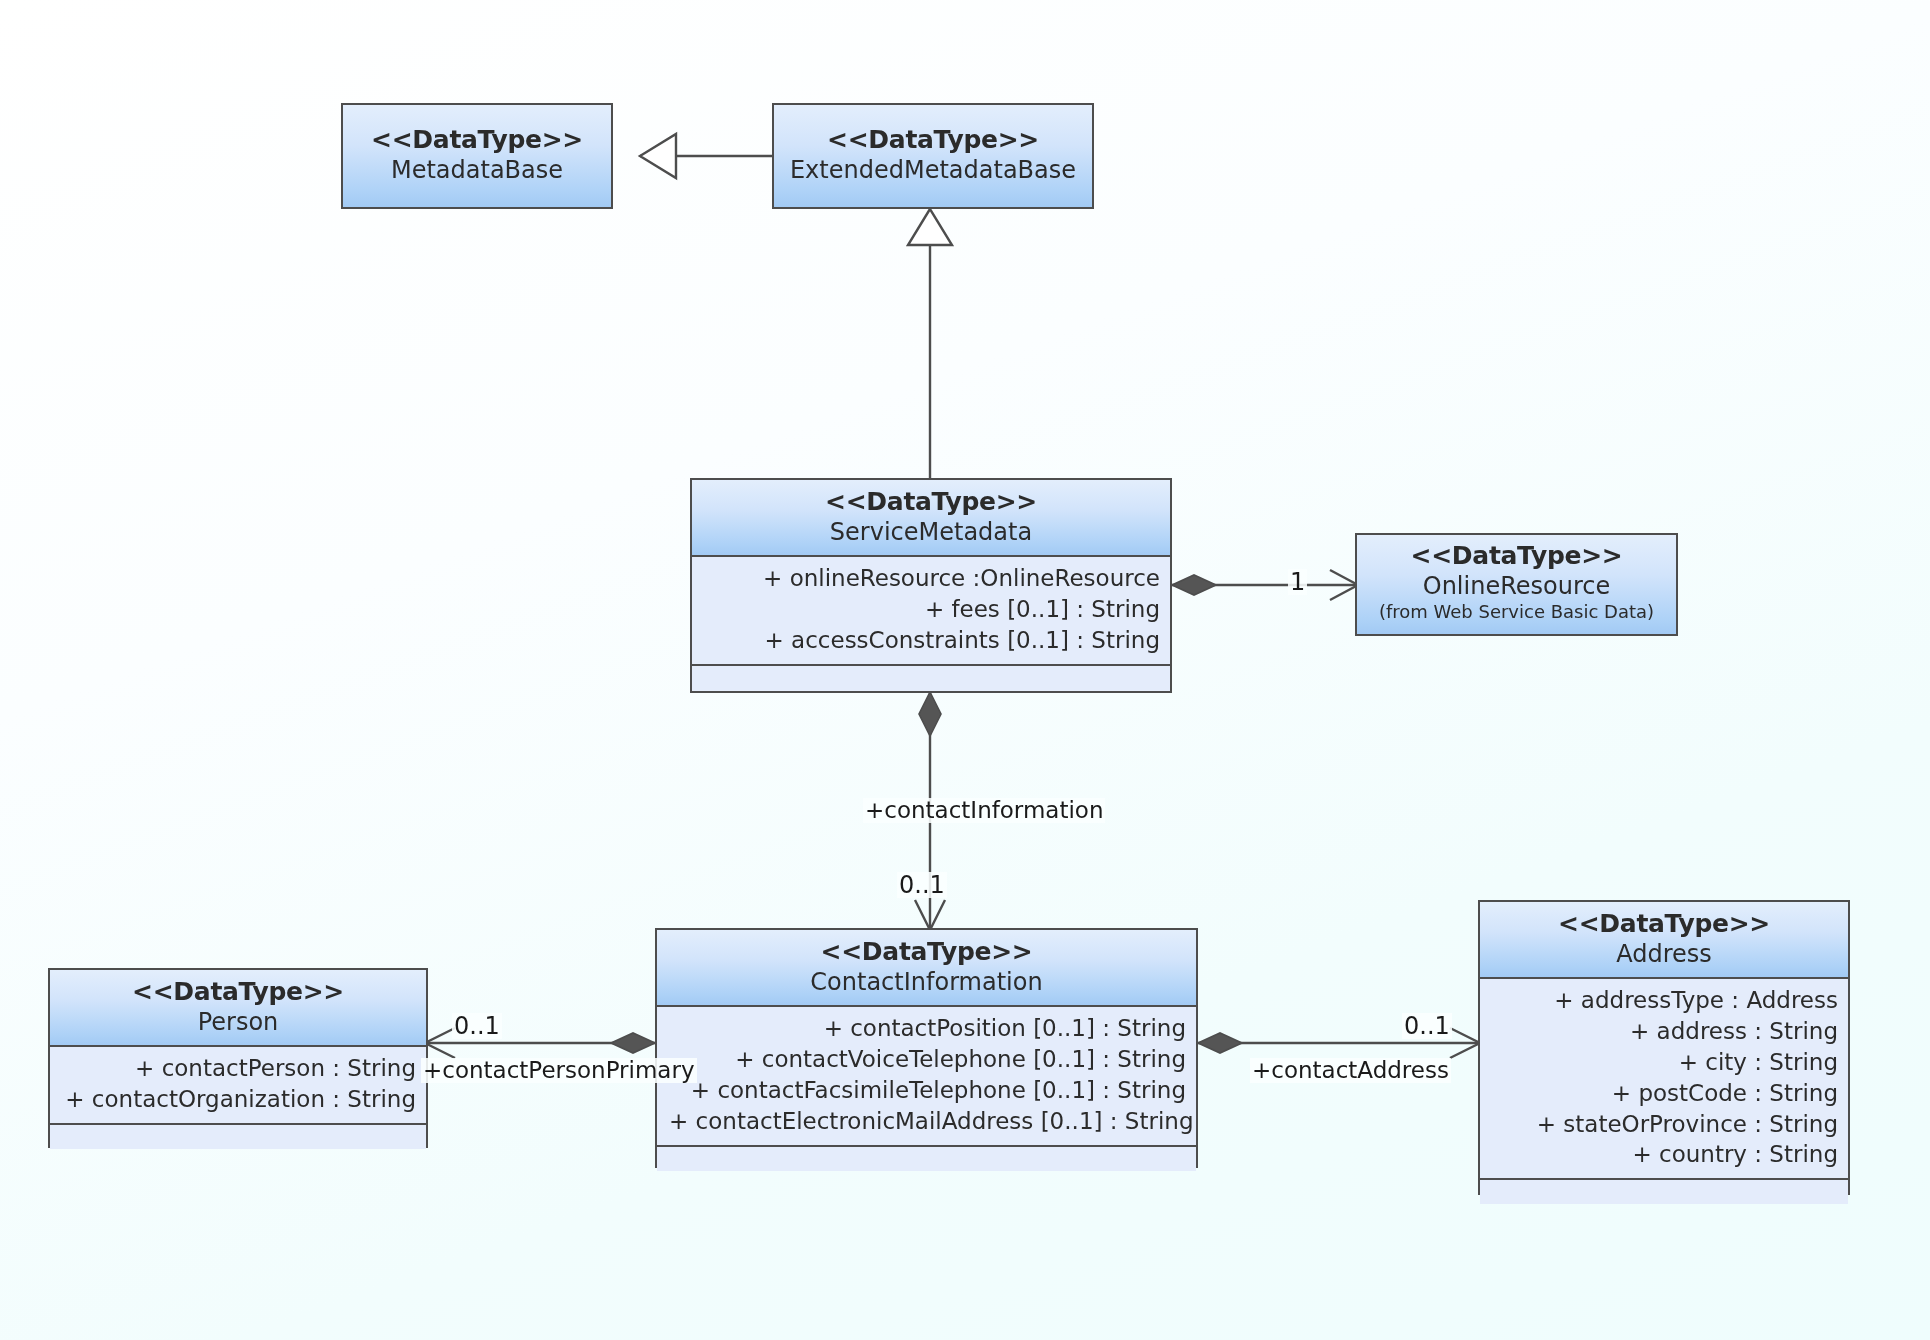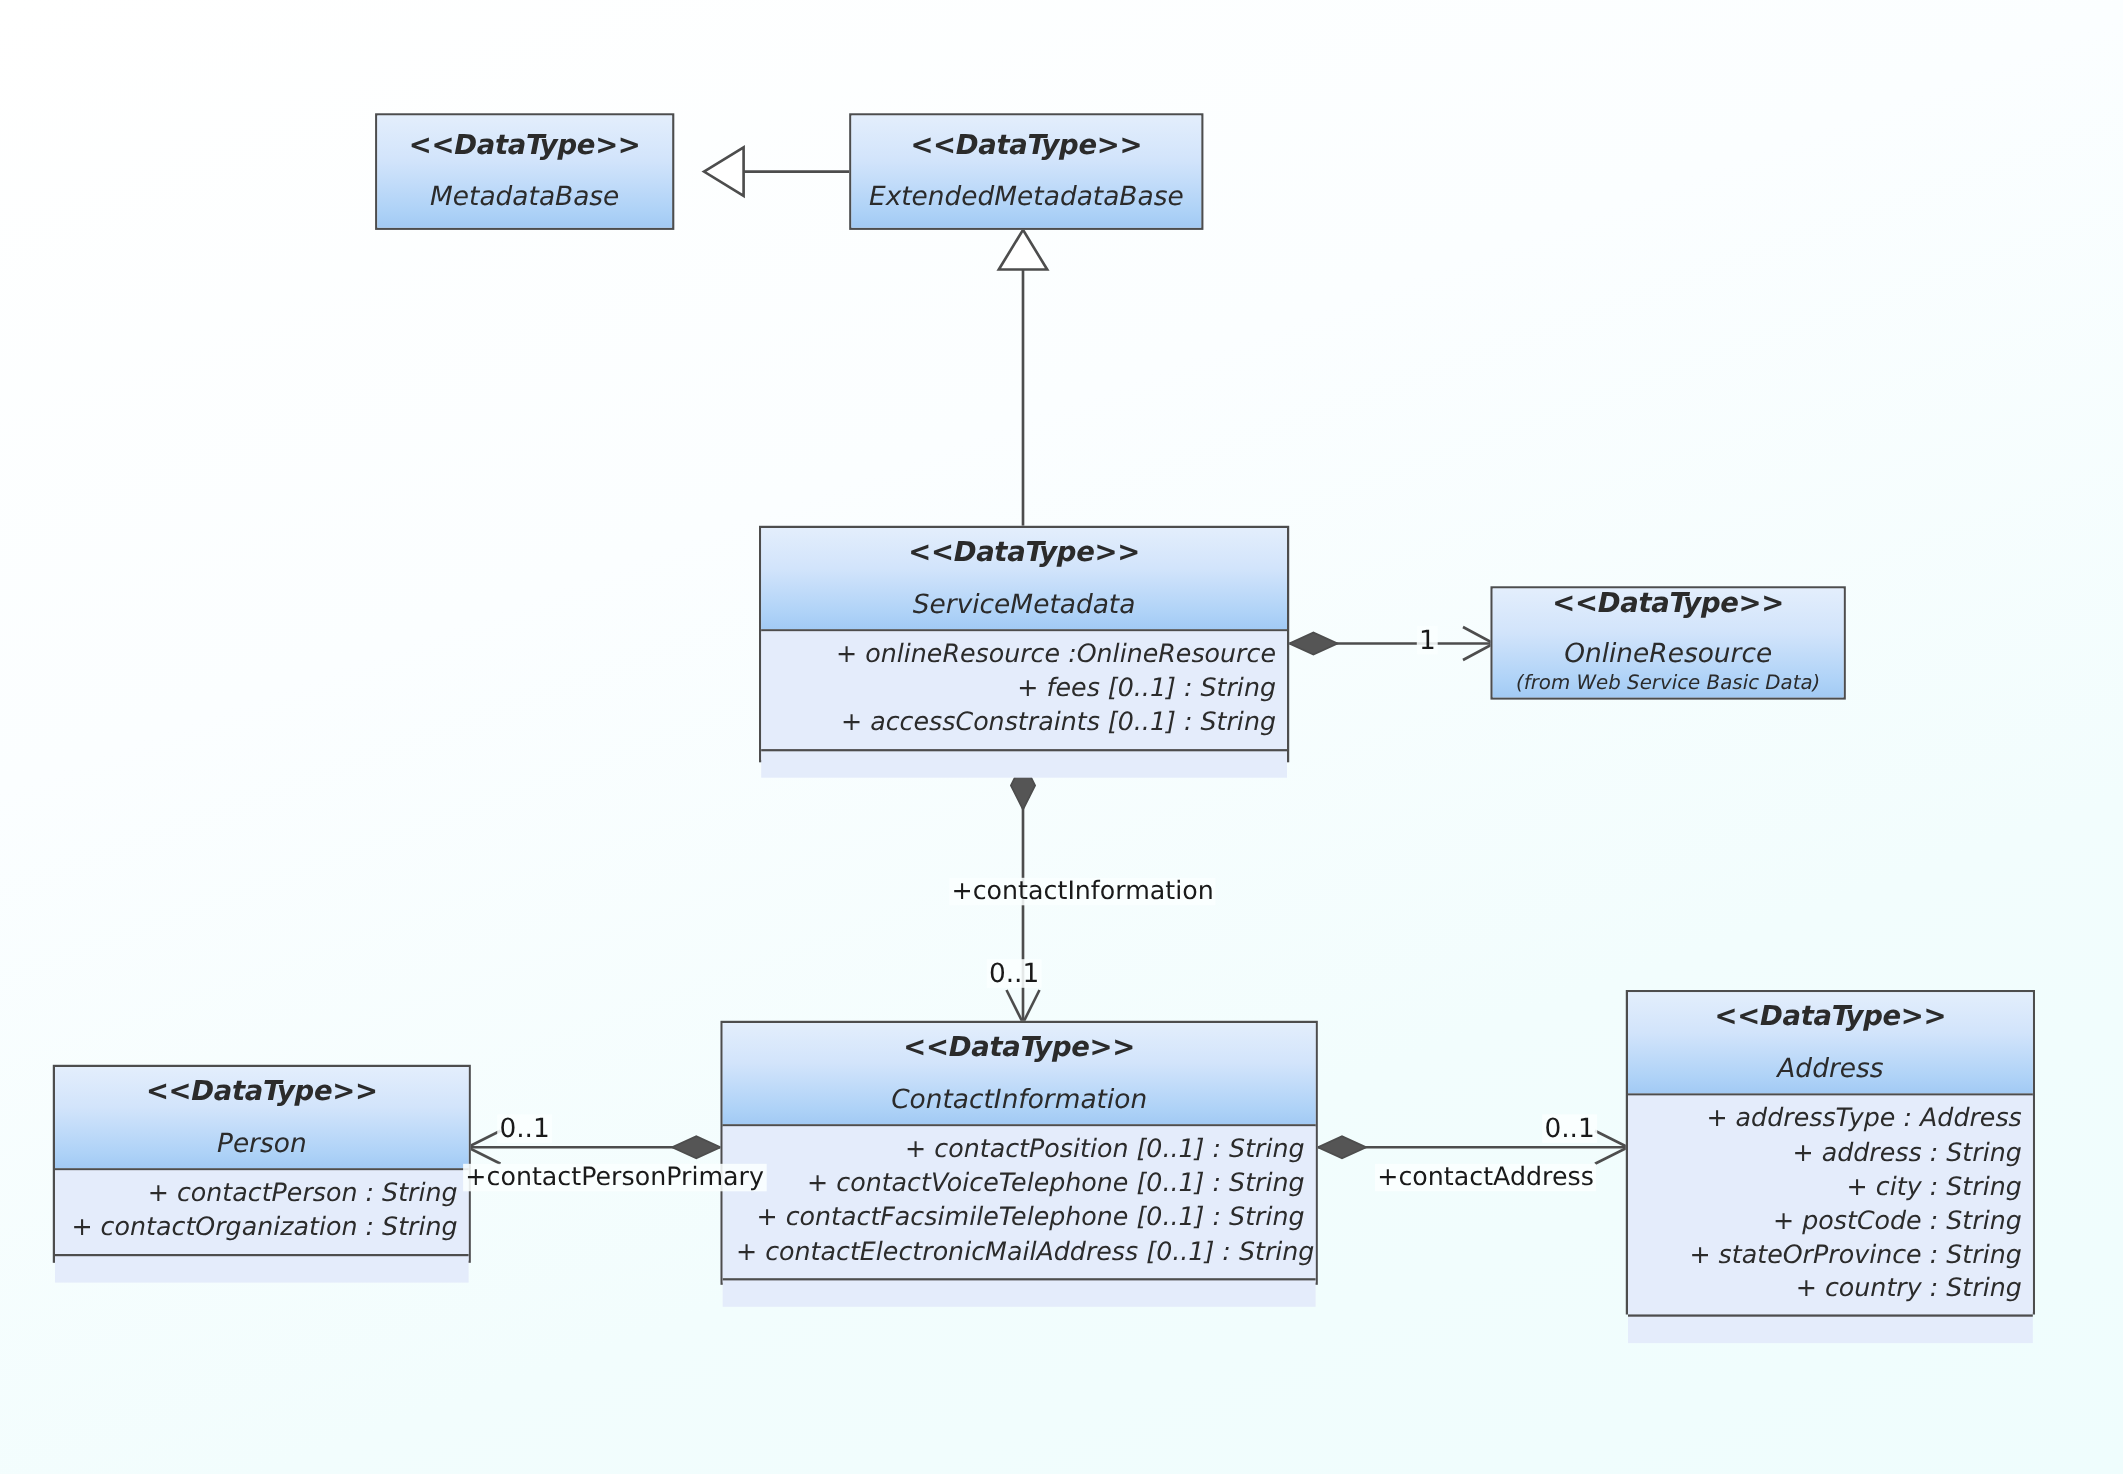--- a/index.html
+++ b/index.html
@@ -26,42 +26,41 @@
     pointer-events: none;
   }
 
   
   .uml-box {
     position: absolute;
     box-sizing: border-box;
     border: 2px solid #4d4d4d;
     background: #e6eefb;
     box-shadow: 0 0 0 0 transparent;
-    font-style: italic;
   }
   .uml-header {
     background: linear-gradient(to bottom, #e3eefc 0%, #d2e4fb 40%, #aed2f7 85%, #a2caf4 100%);
     border-bottom: 2px solid #4d4d4d;
     text-align: center;
     padding: 7px 8px 9px 8px;
     box-sizing: border-box;
   }
   .uml-header.no-border { border-bottom: none; }
   .stereotype {
     font-weight: bold;
     font-size: 25px;
     color: #2b2b2b;
     line-height: 1.18;
     letter-spacing: -0.3px;
   }
   .classname {
     font-size: 24px;
     color: #2b2b2b;
     line-height: 1.2;
-    margin-top: 18px;
+    margin-top: 1px;
     text-align: center;
   }
   .fromnote {
     font-size: 18px;
     color: #2b2b2b;
     line-height: 1.2;
     margin-top: 1px;
   }
   .uml-attrs {
     background: #e4ecfb;

